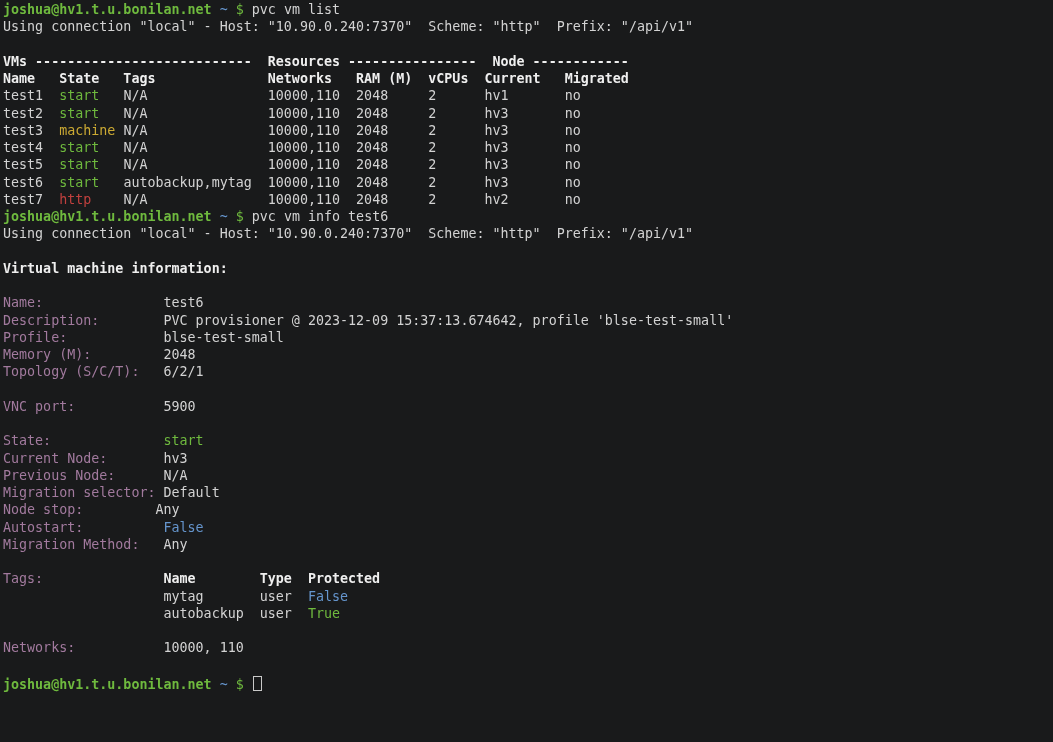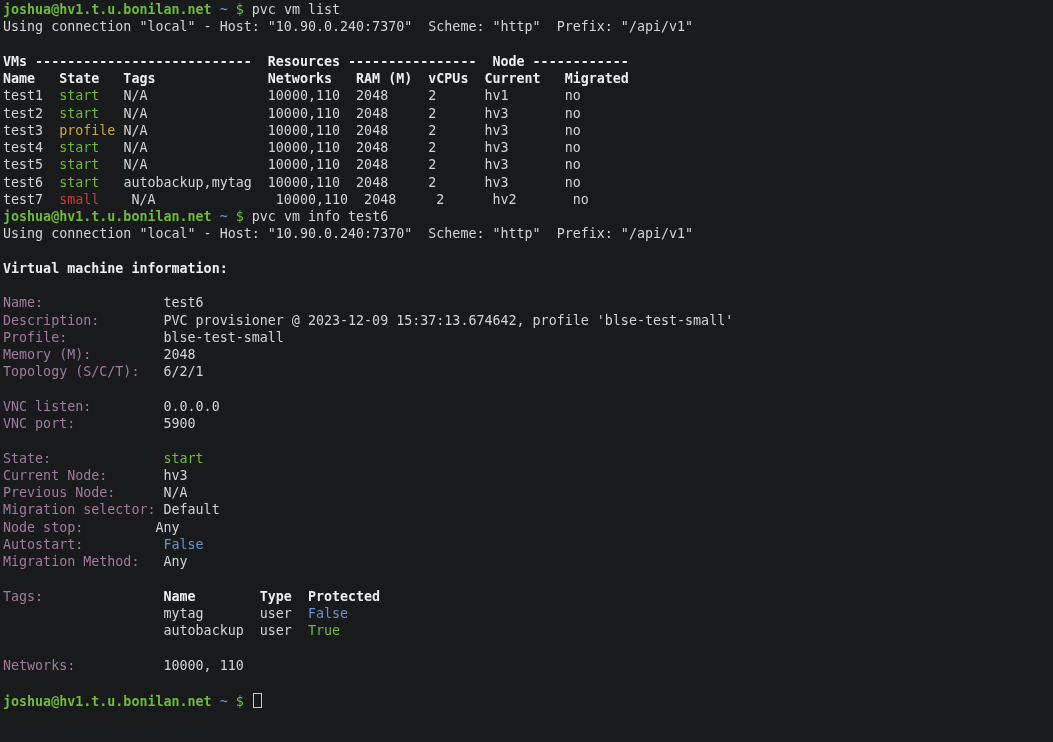--- a/index.html
+++ b/index.html
@@ -42,37 +42,36 @@
 <body>
 
 <div id="terminal" style="--bg: #191a1b; --fg: #d3d3d3; --bright: #efefef; --green: #6fba3e; --yellow: #ccaa33; --red: #c0403e; --purple: #a27a9e; --blue: #6595cd;">
     <div class="line"><span class="greenb">joshua@hv1.t.u.bonilan.net</span><span class="fg"> </span><span class="blue">~</span><span class="fg"> </span><span class="green">$</span><span class="fg"> </span><span class="fg">pvc vm list</span></div>
     <div class="line"><span class="fg">Using connection "local" - Host: "10.90.0.240:7370"  Scheme: "http"  Prefix: "/api/v1"</span></div>
     <div class="line"></div>
     <div class="line"><span class="bright">VMs ---------------------------  Resources ----------------  Node ------------</span></div>
     <div class="line"><span class="bright">Name   State   Tags              Networks   RAM (M)  vCPUs  Current   Migrated</span></div>
     <div class="line"><span class="fg">test1  </span><span class="green">start   </span><span class="fg">N/A               </span><span class="fg">10000,110  </span><span class="fg">2048     </span><span class="fg">2      </span><span class="fg">hv1       </span><span class="fg">no</span></div>
     <div class="line"><span class="fg">test2  </span><span class="green">start   </span><span class="fg">N/A               </span><span class="fg">10000,110  </span><span class="fg">2048     </span><span class="fg">2      </span><span class="fg">hv3       </span><span class="fg">no</span></div>
-    <div class="line"><span class="fg">test3  </span><span class="yellow">profile </span><span class="fg">N/A               </span><span class="fg">10000,110  </span><span class="fg">2048     </span><span class="fg">2      </span><span class="fg">hv3       </span><span class="fg">no</span></div>
+    <div class="line"><span class="fg">test3  </span><span class="yellow">machine </span><span class="fg">N/A               </span><span class="fg">10000,110  </span><span class="fg">2048     </span><span class="fg">2      </span><span class="fg">hv3       </span><span class="fg">no</span></div>
     <div class="line"><span class="fg">test4  </span><span class="green">start   </span><span class="fg">N/A               </span><span class="fg">10000,110  </span><span class="fg">2048     </span><span class="fg">2      </span><span class="fg">hv3       </span><span class="fg">no</span></div>
     <div class="line"><span class="fg">test5  </span><span class="green">start   </span><span class="fg">N/A               </span><span class="fg">10000,110  </span><span class="fg">2048     </span><span class="fg">2      </span><span class="fg">hv3       </span><span class="fg">no</span></div>
     <div class="line"><span class="fg">test6  </span><span class="green">start   </span><span class="fg">autobackup,mytag  </span><span class="fg">10000,110  </span><span class="fg">2048     </span><span class="fg">2      </span><span class="fg">hv3       </span><span class="fg">no</span></div>
-    <div class="line"><span class="fg">test7  </span><span class="red">small    </span><span class="fg">N/A               </span><span class="fg">10000,110  </span><span class="fg">2048     </span><span class="fg">2      </span><span class="fg">hv2       </span><span class="fg">no</span></div>
+    <div class="line"><span class="fg">test7  </span><span class="red">http    </span><span class="fg">N/A               </span><span class="fg">10000,110  </span><span class="fg">2048     </span><span class="fg">2      </span><span class="fg">hv2       </span><span class="fg">no</span></div>
     <div class="line"><span class="greenb">joshua@hv1.t.u.bonilan.net</span><span class="fg"> </span><span class="blue">~</span><span class="fg"> </span><span class="green">$</span><span class="fg"> </span><span class="fg">pvc vm info test6</span></div>
     <div class="line"><span class="fg">Using connection "local" - Host: "10.90.0.240:7370"  Scheme: "http"  Prefix: "/api/v1"</span></div>
     <div class="line"></div>
     <div class="line"><span class="bright">Virtual machine information:</span></div>
     <div class="line"></div>
     <div class="line"><span class="purple">Name:               </span><span class="fg">test6</span></div>
     <div class="line"><span class="purple">Description:        </span><span class="fg">PVC provisioner @ 2023-12-09 15:37:13.674642, profile 'blse-test-small'</span></div>
     <div class="line"><span class="purple">Profile:            </span><span class="fg">blse-test-small</span></div>
     <div class="line"><span class="purple">Memory (M):         </span><span class="fg">2048</span></div>
     <div class="line"><span class="purple">Topology (S/C/T):   </span><span class="fg">6/2/1</span></div>
     <div class="line"></div>
-    <div class="line"><span class="purple">VNC listen:         </span><span class="fg">0.0.0.0</span></div>
     <div class="line"><span class="purple">VNC port:           </span><span class="fg">5900</span></div>
     <div class="line"></div>
     <div class="line"><span class="purple">State:              </span><span class="green">start</span></div>
     <div class="line"><span class="purple">Current Node:       </span><span class="fg">hv3</span></div>
     <div class="line"><span class="purple">Previous Node:      </span><span class="fg">N/A</span></div>
     <div class="line"><span class="purple">Migration selector: </span><span class="fg">Default</span></div>
     <div class="line"><span class="purple">Node stop:         </span><span class="fg">Any</span></div>
     <div class="line"><span class="purple">Autostart:          </span><span class="blue">False</span></div>
     <div class="line"><span class="purple">Migration Method:   </span><span class="fg">Any</span></div>
     <div class="line"></div>

